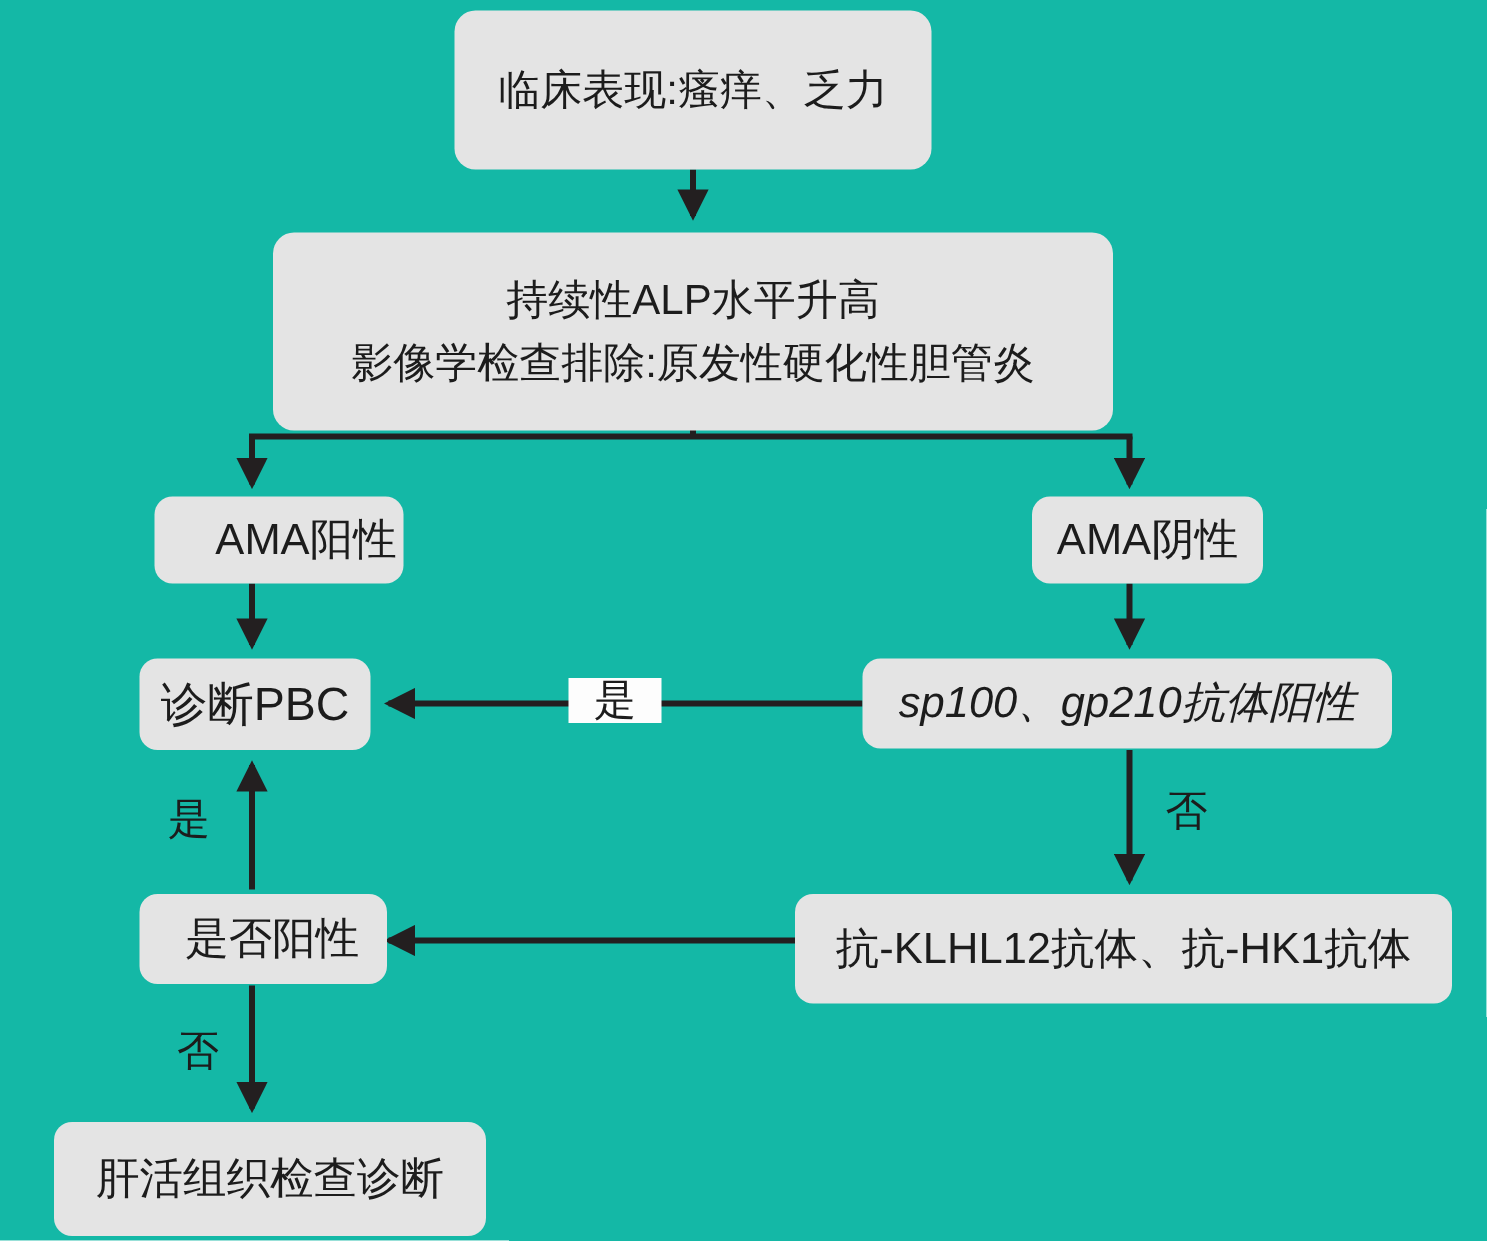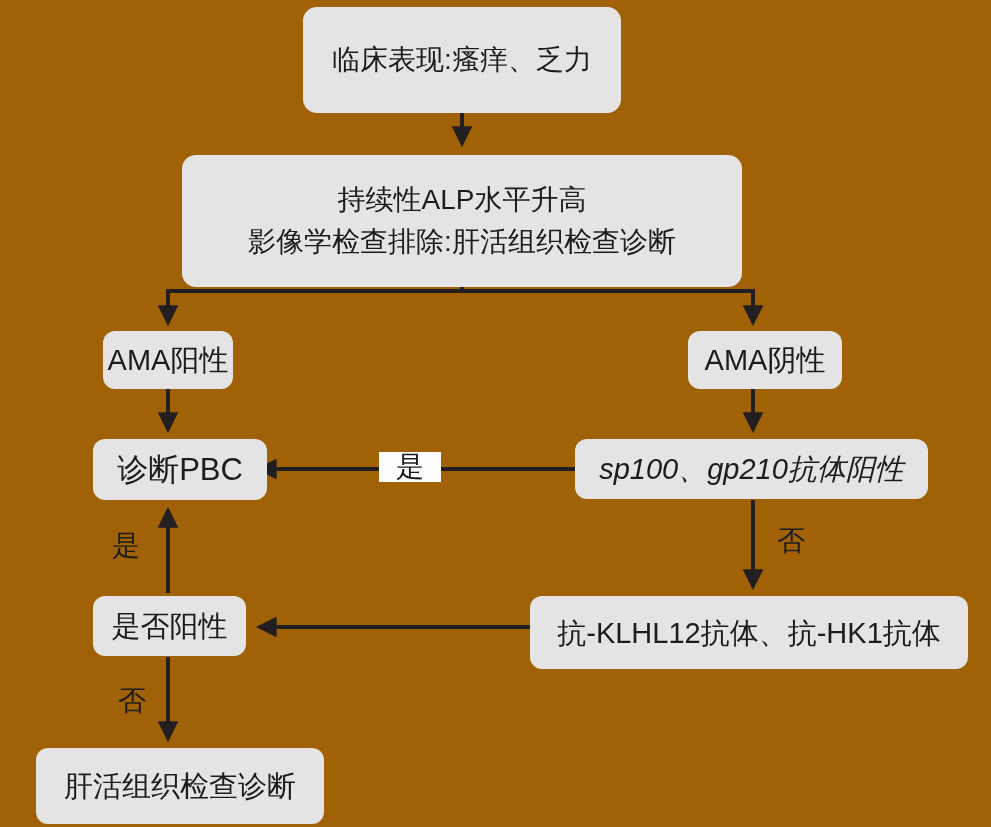--- a/index.html
+++ b/index.html
@@ -1,19 +1,19 @@
 <!DOCTYPE html>
 <html><head>
 <meta charset="utf-8">
 <style>
   html,body{margin:0;padding:0;background:#ffffff;}
   .canvas{
     position:relative;
     width:991px;height:827px;
-    background:#a16207;
+    background:#14b8a6;
     font-family:"Liberation Sans","DejaVu Sans",sans-serif;
     color:#1c1c1c;
     overflow:hidden;
   }
   svg.edges{position:absolute;left:0;top:0;z-index:0;}
   .node{
     position:absolute;
     background:#e4e4e4;
     border-radius:14px;
     display:flex;
@@ -23,27 +23,27 @@
     text-align:center;
     z-index:1;
     color:#1c1c1c;
   }
   .node .ln{font-size:28px;line-height:42px;white-space:nowrap;}
   .node.small{border-radius:12px;}
   .node.small .ln{font-size:29px;line-height:34px;}
   
   #n-clinical {left:303px;top:7px;  width:318px;height:106px;}
   #n-alp      {left:182px;top:155px;width:560px;height:132px;}
-  #n-ama-pos  {left:103px;top:331px;width:130px;height:58px;}
+  #n-ama-pos  {left:103px;top:331px;width:130px;height:58px;padding-left:36px;}
   #n-ama-neg  {left:688px;top:331px;width:154px;height:58px;}
-  #n-pbc      {left:93px; top:439px;width:174px;height:61px;}
+  #n-pbc      {left:93px; top:439px;width:154px;height:61px;}
   #n-pbc .ln  {font-size:31px;}
   #n-sp100    {left:575px;top:439px;width:353px;height:60px;font-style:italic;}
   #n-klhl12   {left:530px;top:596px;width:438px;height:73px;}
-  #n-question {left:93px; top:596px;width:153px;height:60px;}
+  #n-question {left:93px; top:596px;width:153px;height:60px;padding-left:12px;}
   #n-biopsy   {left:36px; top:748px;width:288px;height:76px;}
   .edge-label{
     position:absolute;
     font-size:28px;
     line-height:30px;
     z-index:2;
     color:#1c1c1c;
     white-space:nowrap;
   }
   #lbl-yes-mid{left:379px;top:452px;width:54px;text-align:center;background:#fdfdfd;padding:0 4px;}
@@ -76,21 +76,21 @@
       <path d="M168,657 L168,739" marker-end="url(#arw)"></path>
     </g>
   </svg>
 
   <div class="node" id="n-clinical">
     <div class="ln">临床表现:瘙痒、乏力</div>
   </div>
 
   <div class="node" id="n-alp">
     <div class="ln">持续性ALP水平升高</div>
-    <div class="ln">影像学检查排除:肝活组织检查诊断</div>
+    <div class="ln">影像学检查排除:原发性硬化性胆管炎</div>
   </div>
 
   <div class="node small" id="n-ama-pos">
     <div class="ln">AMA阳性</div>
   </div>
 
   <div class="node small" id="n-ama-neg">
     <div class="ln">AMA阴性</div>
   </div>
 

